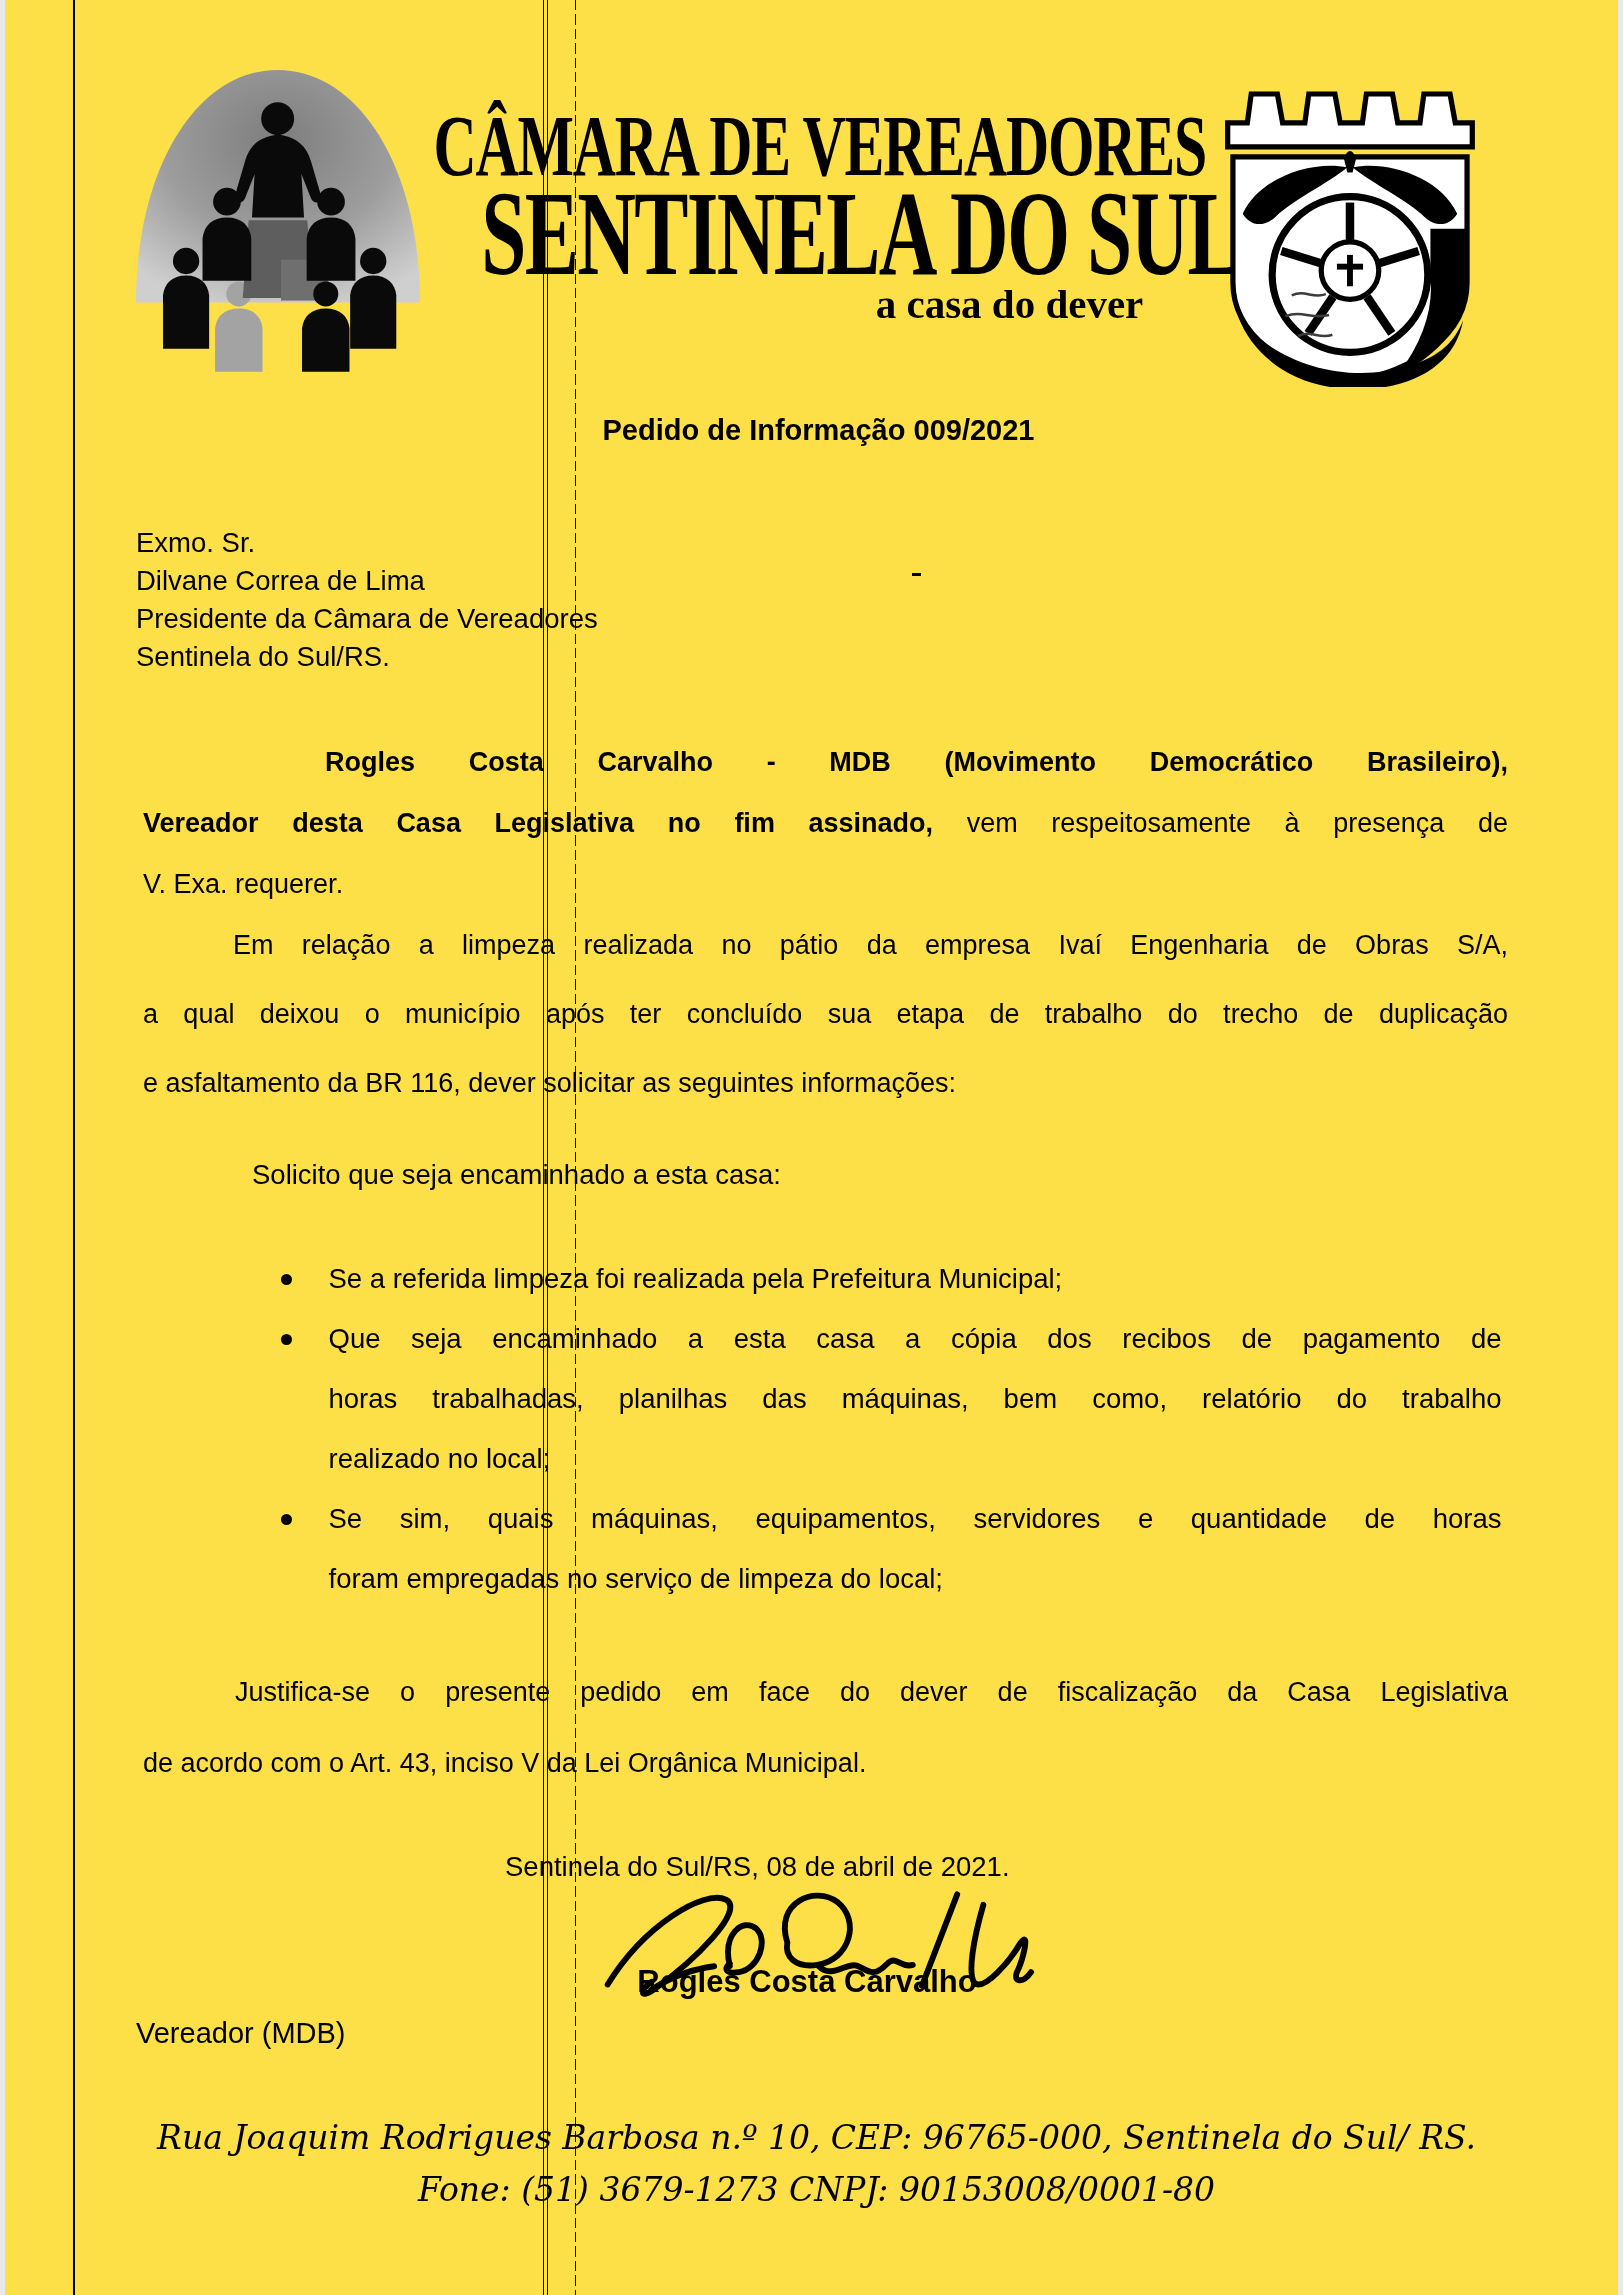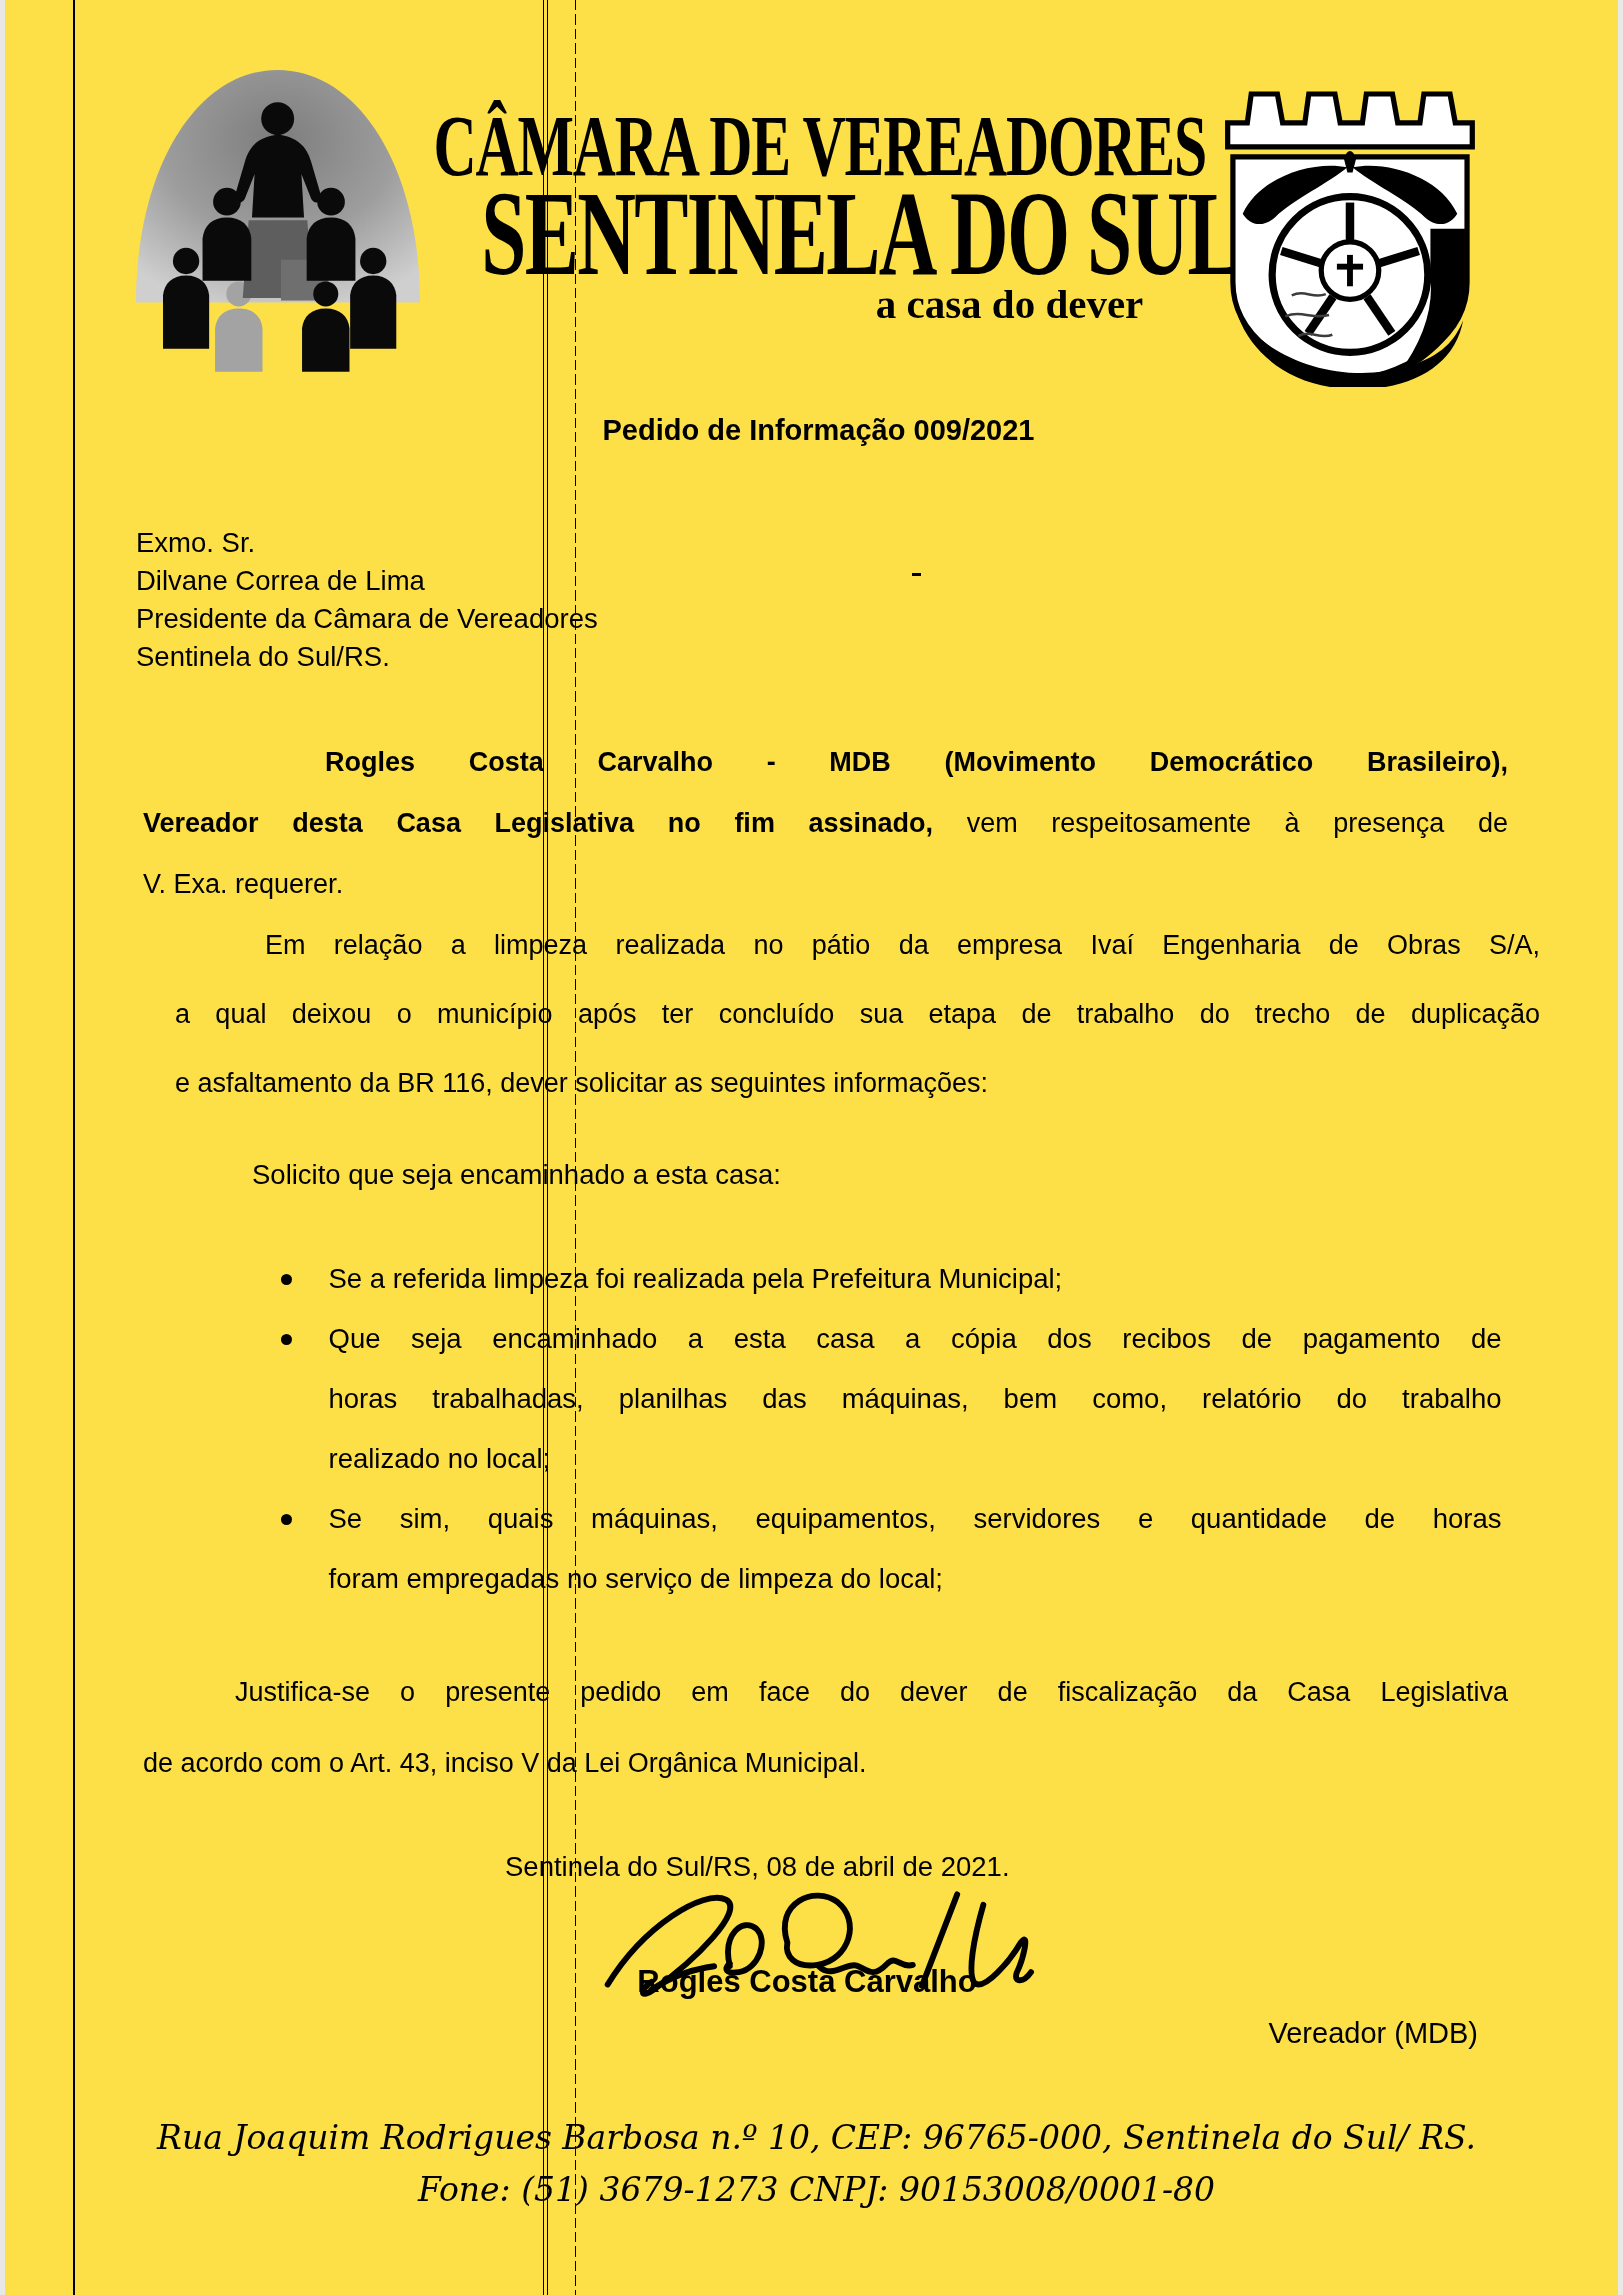--- a/index.html
+++ b/index.html
@@ -33,33 +33,33 @@
 
   
   .doc-title { position:absolute; left:131px; top:414px; width:1365px; text-align:center;
                font-weight:bold; font-size:29px; }
   .recipient { position:absolute; left:131px; top:524px; font-size:27.5px; line-height:38px; width:916px; }
   .para { position:absolute; left:138px; width:1365px; font-size:27px; }
   .para .tline:first-child { text-indent:var(--indent,0px); }
   .tline { line-height:var(--lh,38px); min-height:var(--lh,38px); }
   .tline.j { text-align:justify; text-align-last:justify; }
   .para-intro   { top:732px; --lh:61px; --indent:182px; }
-  .para-context { top:911px;margin-left:32px; --lh:69px; --indent:90px; }
+  .para-context { top:911px; --lh:69px; --indent:90px; }
   .request-intro { position:absolute; left:247px; top:1156px; font-size:27.5px; line-height:38px; }
   .bullets { position:absolute; left:265px; top:1249px; width:1234px; font-size:27.5px; --lh:60px; }
   .bullet-item { display:flex; align-items:flex-start; }
   .bullet-dot { flex:none; width:11px; height:11px; border-radius:50%; background:#000;
                 margin:25px 0 0 10.5px; }
   .bullet-lines { margin-left:37px; width:1173px; }
   .para-justif  { top:1657px; --lh:71px; --indent:92px; }
   .date-line { position:absolute; left:500px; top:1837px; font-size:27.5px; line-height:38px;margin-top:11px; }
   .signature-svg { position:absolute; left:586px; top:1880px; width:458px; height:147px; }
   .signer-name { position:absolute; left:131px; top:1964px; width:1342px; text-align:center;
                  font-weight:bold; font-size:31px; }
-  .signer-role { position:absolute; left:131px; top:2017px; width:1342px; text-align:right;
+  .signer-role { position:absolute; left:131px; top:2017px; width:1342px; text-align:left;
                  font-size:29px; }
   .footer { position:absolute; left:0; width:1623px; text-align:center;
             font-family:"DejaVu Serif", serif; font-style:italic; font-size:33px; }
   .footer.l1 { top:2118px; }
   .footer.l2 { top:2170px; }
 </style>
 </head>
 <body>
 
 <div class="page">

